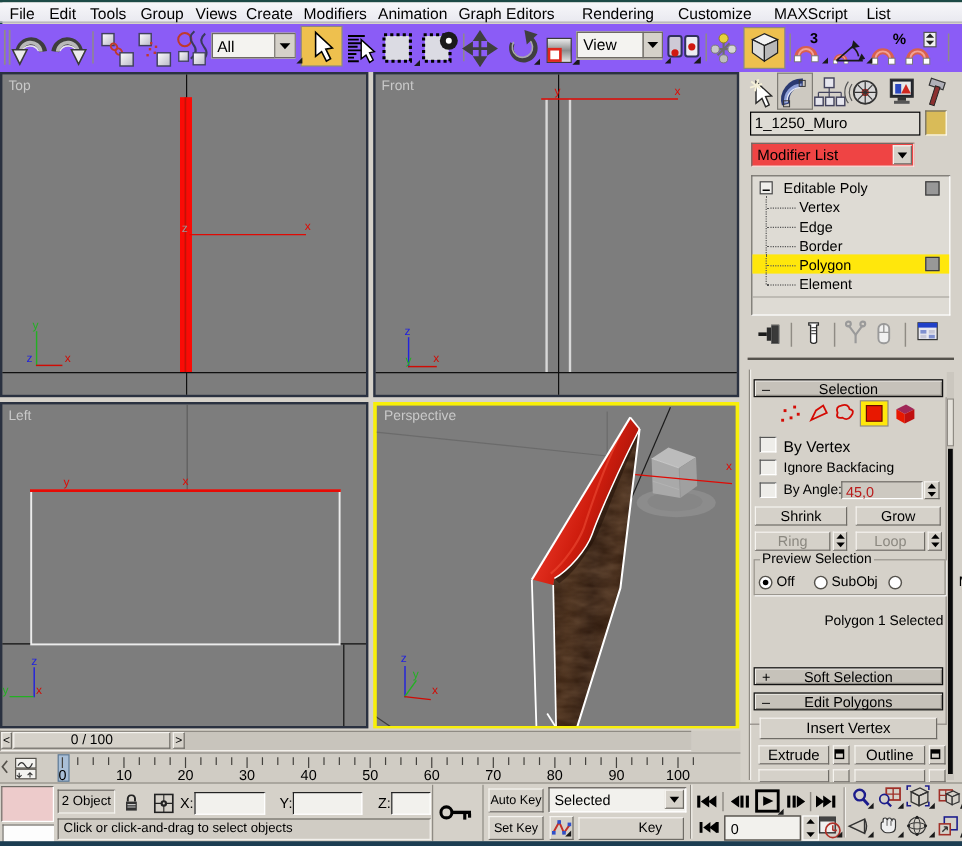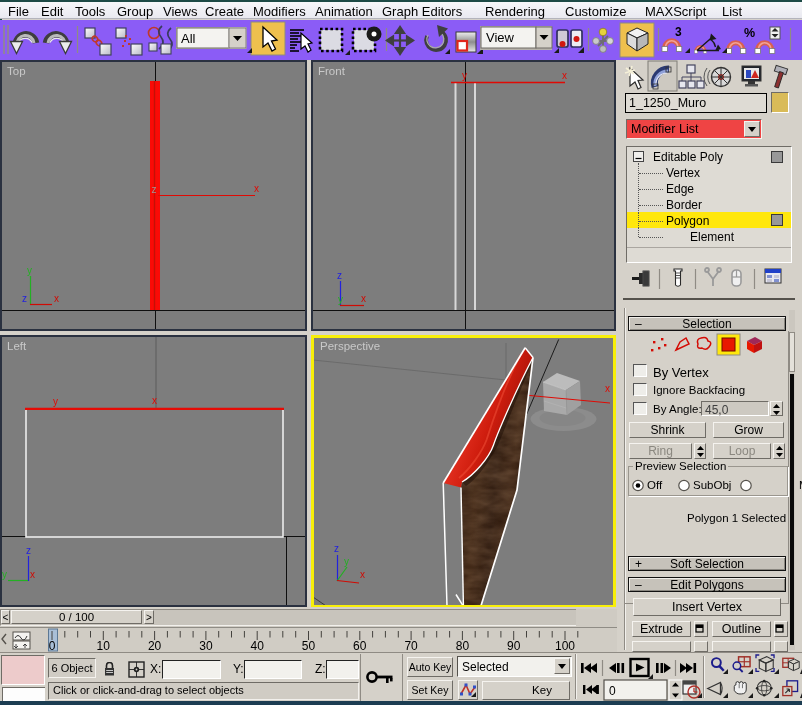--- a/index.html
+++ b/index.html
@@ -390,21 +390,21 @@
 <div class="abs" style="left:12px;top:42px;width:24px;height:1px;border-top:1px dotted #555;"></div>
 <span class="abs" style="left:39px;top:35px;">Edge</span>
 <div class="abs" style="left:12px;top:58px;width:24px;height:1px;border-top:1px dotted #555;"></div>
 <span class="abs" style="left:39px;top:51px;">Border</span>
 <div class="abs" style="left:0px;top:65px;width:164px;height:16px;background:#ffe70c;"></div>
 <div class="abs" style="left:11px;top:65px;width:1px;height:16px;border-left:1px dotted #555;"></div>
 <div class="abs" style="left:12px;top:74px;width:24px;height:1px;border-top:1px dotted #555;"></div>
 <span class="abs" style="left:39px;top:67px;">Polygon</span>
 <div class="abs" style="left:144px;top:67px;width:12px;height:12px;background:#989898;border:1px solid #3a3a3a;"></div>
 <div class="abs" style="left:12px;top:90px;width:24px;height:1px;border-top:1px dotted #555;"></div>
-<span class="abs" style="left:39px;top:83px;margin-left:24px;">Element</span>
+<span class="abs" style="left:39px;top:83px;">Element</span>
 </div>
 
 <svg class="abs" style="left:0;top:206px" width="185" height="26" xmlns="http://www.w3.org/2000/svg">
 
 <g transform="translate(15,4)">
 <rect x="0" y="7" width="7" height="3" fill="#1a1a1a"></rect>
 <polygon points="7,3 11,3 11,14 7,14" fill="#2a2a2a"></polygon>
 <rect x="11" y="1" width="6" height="15" fill="#3a3a3a" stroke="#111" stroke-width="0.8"></rect>
 <rect x="11" y="1" width="6" height="15" fill="none" stroke="#888" stroke-width="0.5"></rect>
 </g>
@@ -469,21 +469,21 @@
 <polygon points="145,8 137,12 137,20 145,16" fill="#c01010"></polygon>
 </g>
 </svg>
 <div class="abs sunkenw" style="left:16px;top:304px;width:14px;height:13px;"></div>
 <span class="abs" style="left:36px;top:305px;font-size:13px;">By Vertex</span>
 <div class="abs sunkenw" style="left:16px;top:323px;width:14px;height:13px;"></div>
 <span class="abs" style="left:36px;top:324px;font-size:11.5px;">Ignore Backfacing</span>
 <div class="abs sunkenw" style="left:16px;top:342px;width:14px;height:13px;"></div>
 <span class="abs" style="left:36px;top:343px;font-size:11.5px;">By Angle:</span>
 <div class="abs" style="left:84px;top:341px;width:68px;height:15px;background:#cdc9c1;border-top:1px solid #6f6c66;border-left:1px solid #6f6c66;border-right:1px solid #fff;border-bottom:1px solid #fff;">
-      <span style="position:absolute;left:3px;top:1px;font-size:12px;color:#404040;">45,0</span>
+      <span style="position:absolute;left:3px;top:1px;font-size:12px;color:#b91c1c;">45,0</span>
     </div>
 <div class="abs raised" style="left:153px;top:341px;width:13px;height:15px;"><svg width="11" height="13">
         <polygon points="5.5,1 2,5 9,5" fill="#000"></polygon>
         <polygon points="5.5,12 2,8 9,8" fill="#000"></polygon>
       </svg></div>
 <div class="abs raised btxt" style="left:12px;top:361.5px;width:77px;height:16px;line-height:15px;">Shrink</div>
 <div class="abs raised btxt" style="left:96px;top:361.5px;width:71px;height:16px;line-height:15px;">Grow</div>
 <div class="abs raised btxt" style="left:12px;top:383px;width:63px;height:16px;line-height:15px;color:#8b8880;">Ring</div>
 <div class="abs raised" style="left:77px;top:383px;width:12px;height:16px;"><svg width="11" height="13">
         <polygon points="5.5,1 2,5 9,5" fill="#000"></polygon>
@@ -608,21 +608,21 @@
         <text x="513.7" y="22">90</text>
         <text x="565.0" y="22">100</text>
       </g>
 </svg>
 </div>
 
 <div id="statusbar" class="abs" style="left:0;top:652px;width:802px;height:49px;background:#d5d1c9;">
 <div class="abs" style="left:0;top:0;width:802px;height:1px;background:#8f8b84;"></div>
 <div class="abs" style="left:1px;top:3px;width:44px;height:30px;background:#edcbcb;border-top:1px solid #6f6c66;border-left:1px solid #6f6c66;border-right:1px solid #fff;border-bottom:1px solid #fff;"></div>
 <div class="abs" style="left:2px;top:35px;width:43px;height:15px;background:#fdfdfd;border-top:1px solid #6f6c66;border-left:1px solid #6f6c66;"></div>
-<div class="abs sunken btxt" style="left:48px;top:6px;width:48px;height:20px;font-size:11px;line-height:18px;background:#d0ccc4;white-space:nowrap;overflow:hidden;">6 Object</div>
+<div class="abs sunken btxt" style="left:48px;top:6px;width:48px;height:20px;font-size:11px;line-height:18px;background:#d0ccc4;white-space:nowrap;overflow:hidden;">2 Object</div>
 <svg class="abs" style="left:104px;top:10px" width="11" height="15" xmlns="http://www.w3.org/2000/svg">
 <path d="M 2.5,6 L 2.5,3.5 A 2.8 2.8 0 0 1 8.5,3.5 L 8.5,6" fill="none" stroke="#222" stroke-width="1.6"></path>
 <rect x="1" y="6" width="9" height="7.5" fill="#333"></rect>
 <line x1="2.2" y1="8.5" x2="9" y2="8.5" stroke="#c8c8c8" stroke-width="1"></line>
       <line x1="2.2" y1="10.5" x2="9" y2="10.5" stroke="#c8c8c8" stroke-width="1"></line>
 </svg>
 <svg class="abs" style="left:128px;top:9px" width="18" height="17" xmlns="http://www.w3.org/2000/svg">
 <rect x="1" y="1" width="15" height="15" fill="none" stroke="#222" stroke-width="1.4"></rect>
 <line x1="8.5" y1="1" x2="8.5" y2="16" stroke="#222" stroke-width="0.9"></line>
       <line x1="1" y1="8.5" x2="16" y2="8.5" stroke="#222" stroke-width="0.9"></line>

